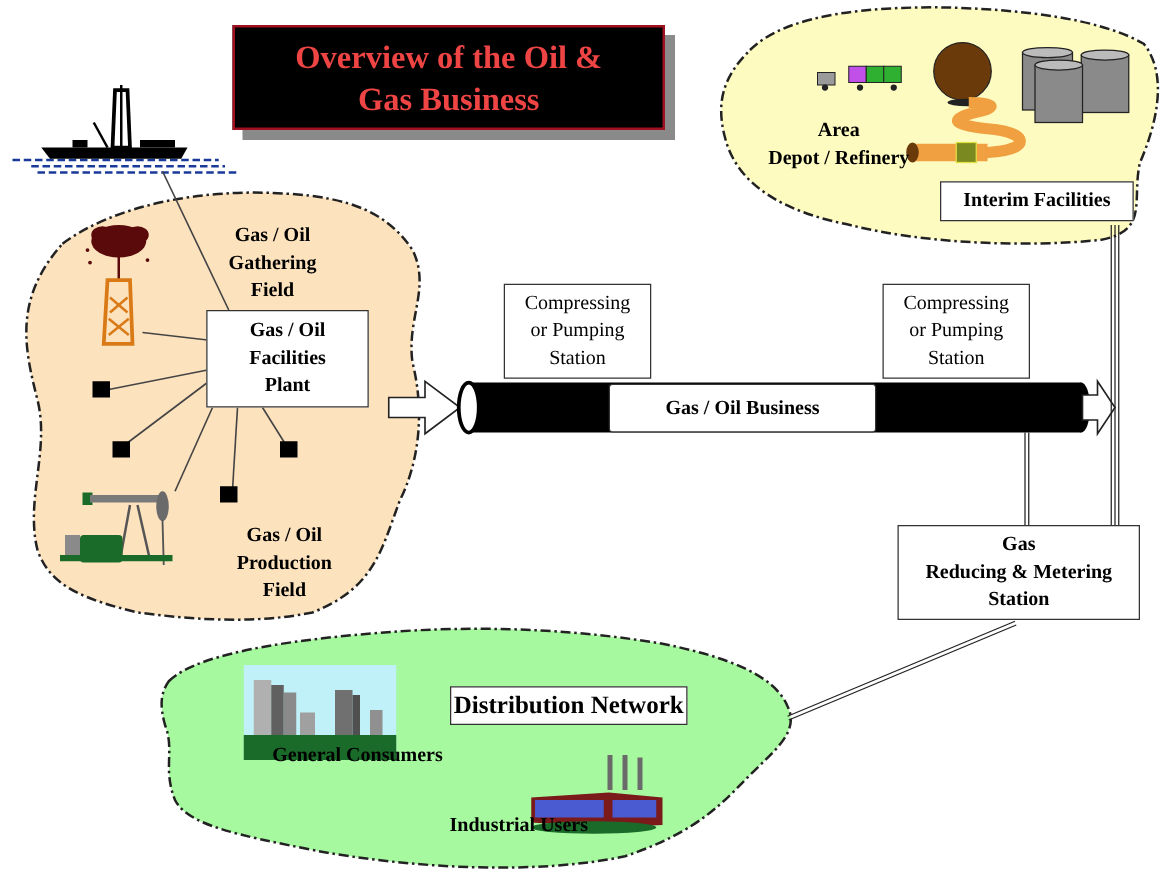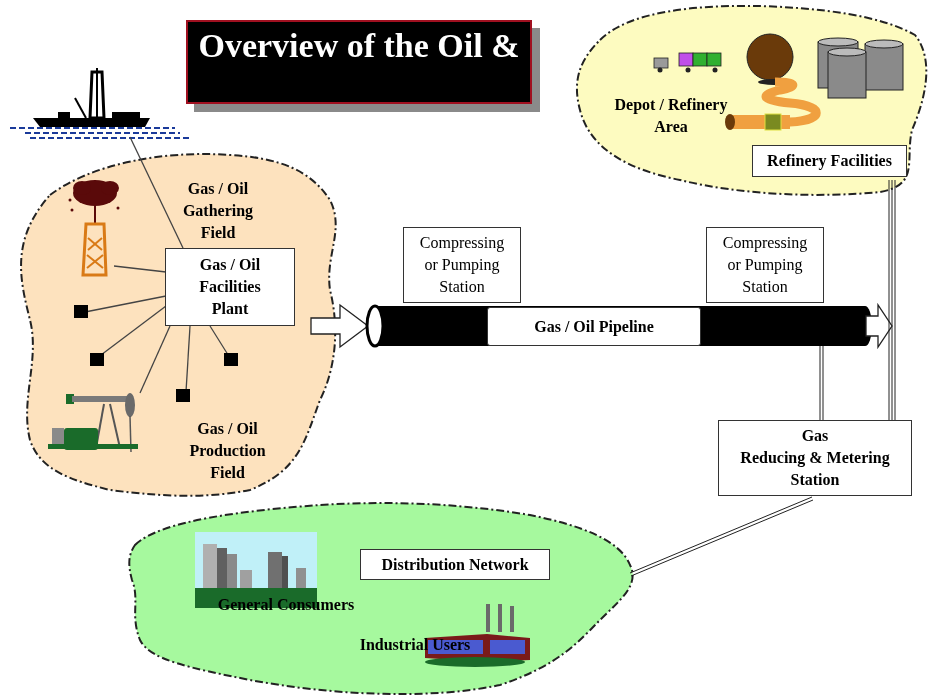--- a/index.html
+++ b/index.html
@@ -1,21 +1,21 @@
 <!DOCTYPE html>
 <html><head>
 <meta charset="utf-8">
 <style>
   html, body { margin:0; padding:0; background:#ffffff; }
   body { width:934px; height:700px; position:relative; overflow:hidden; font-family:"Liberation Serif", serif; }
   #canvas { position:absolute; left:0; top:0; width:934px; height:700px; }
   .lbl { position:absolute; text-align:center; font-family:"Liberation Serif", serif; font-weight:bold; color:#000; line-height:22px; font-size:16px; }
   .box { position:absolute; background:#fff; border:1px solid #333; box-sizing:border-box; display:flex; align-items:center; justify-content:center; text-align:center; font-family:"Liberation Serif", serif; color:#000; }
   .box span { display:block; }
-  .title-box { position:absolute; left:186px; top:20px; width:346px; height:84px; background:#000; border:2px solid #a01020; box-shadow:8px 8px 0 #8a8a8a; box-sizing:border-box; color:#ffffff; font-family:"Liberation Serif", serif; font-weight:bold; font-size:34px; line-height:34px; text-align:center; padding-top:7px; }
+  .title-box { position:absolute; left:186px; top:20px; width:346px; height:84px; background:#000; border:2px solid #a01020; box-shadow:8px 8px 0 #8a8a8a; box-sizing:border-box; color:#ef4444; font-family:"Liberation Serif", serif; font-weight:bold; font-size:26px; line-height:34px; text-align:center; padding-top:7px; }
 </style>
 </head>
 <body>
 
 <svg id="canvas" width="934" height="700" viewBox="0 0 934 700">
 
   <path d="M50,195 C90,165 160,150 230,155 C280,158 310,170 330,200 C345,230 325,255 330,290 C340,330 335,370 320,400 C305,440 300,470 250,490 C200,500 150,495 110,490 C70,480 40,470 30,440 C20,400 40,360 30,320 C20,280 10,240 50,195 Z" fill="#fde2be" stroke="#222" stroke-width="2" stroke-dasharray="8,3,2,3"></path>
 
   <path d="M600,40 C630,10 700,5 760,6 C820,8 880,15 915,35 C935,60 925,100 912,130 C905,160 920,185 880,192 C820,198 740,195 680,180 C630,170 590,150 580,110 C572,80 580,60 600,40 Z" fill="#fdfbc0" stroke="#222" stroke-width="2" stroke-dasharray="8,3,2,3"></path>
 
@@ -142,20 +142,21 @@
     <rect x="510" y="606" width="4" height="26" fill="#6a6a6a"></rect>
     <polygon points="425,638 487,634 530,638 530,660 487,662 425,658" fill="#7a1a1a"></polygon>
     <rect x="428" y="640" width="55" height="14" fill="#4a5ad0"></rect>
     <rect x="490" y="640" width="35" height="14" fill="#4a5ad0"></rect>
     <ellipse cx="475" cy="662" rx="50" ry="5" fill="#1a6b2a"></ellipse>
   </g>
 </svg>
 
 <div class="title-box">
   <div>Overview of the Oil &amp;</div>
+  <div>Gas Business</div>
 </div>
 
 <div class="lbl" style="left:168px; top:178px; width:100px;">
   <div>Gas / Oil</div>
   <div>Gathering</div>
   <div>Field</div>
 </div>
 
 <div class="box" style="left:165px; top:248px; width:130px; height:78px; font-weight:bold; font-size:16px; line-height:22px; flex-direction:column;">
   <span>Gas / Oil</span>
@@ -174,35 +175,35 @@
   <span>or Pumping</span>
   <span>Station</span>
 </div>
 <div class="box" style="left:706px; top:227px; width:118px; height:76px; font-size:16px; line-height:22px; flex-direction:column;">
   <span>Compressing</span>
   <span>or Pumping</span>
   <span>Station</span>
 </div>
 
 <div class="box" style="left:487px; top:307px; width:214px; height:39px; font-weight:bold; font-size:16px; border-radius:3px;">
-  <span>Gas / Oil Pipeline</span>
+  <span>Gas / Oil Business</span>
 </div>
 
 <div class="lbl" style="left:598px; top:94px; width:146px;">
+  <div>Area</div>
   <div>Depot / Refinery</div>
-  <div>Area</div>
 </div>
 
 <div class="box" style="left:752px; top:145px; width:155px; height:32px; font-weight:bold; font-size:16px;">
-  <span>Refinery Facilities</span>
+  <span>Interim Facilities</span>
 </div>
 
 <div class="box" style="left:718px; top:420px; width:194px; height:76px; font-weight:bold; font-size:16px; line-height:22px; flex-direction:column;">
   <span>Gas</span>
   <span>Reducing &amp; Metering</span>
   <span>Station</span>
 </div>
 
-<div class="box" style="left:360px; top:549px; width:190px; height:31px; font-weight:bold; font-size:16px;">
+<div class="box" style="left:360px; top:549px; width:190px; height:31px; font-weight:bold; font-size:20px;">
   <span>Distribution Network</span>
 </div>
 <div class="lbl" style="left:196px; top:594px; width:180px;">General Consumers</div>
-<div class="lbl" style="left:340px; top:634px; width:150px;">Industrial Users</div>
+<div class="lbl" style="left:340px; top:650px; width:150px;">Industrial Users</div>
 
 </body></html>

